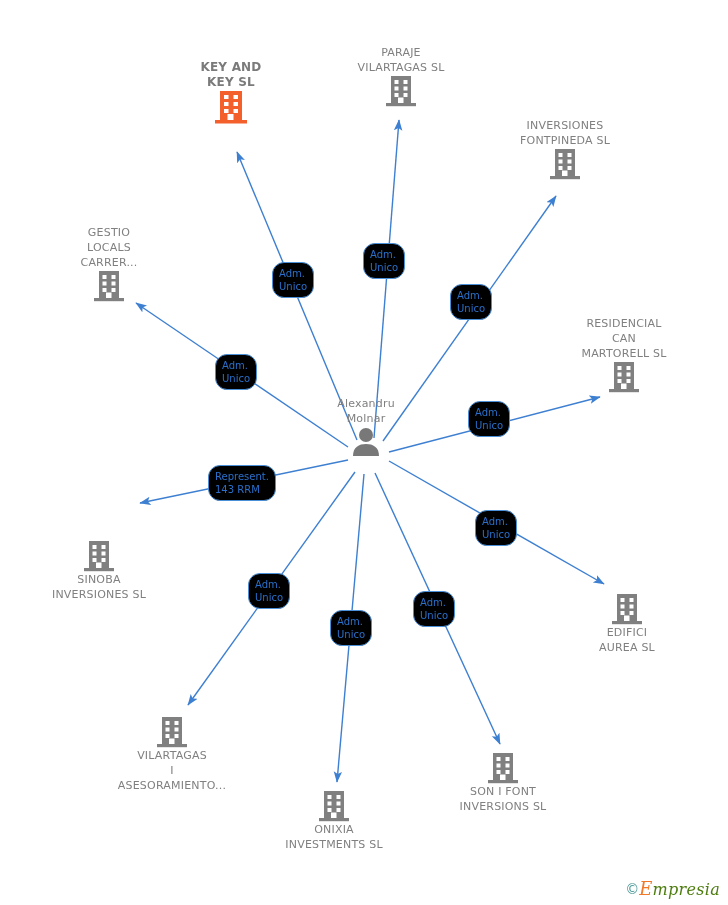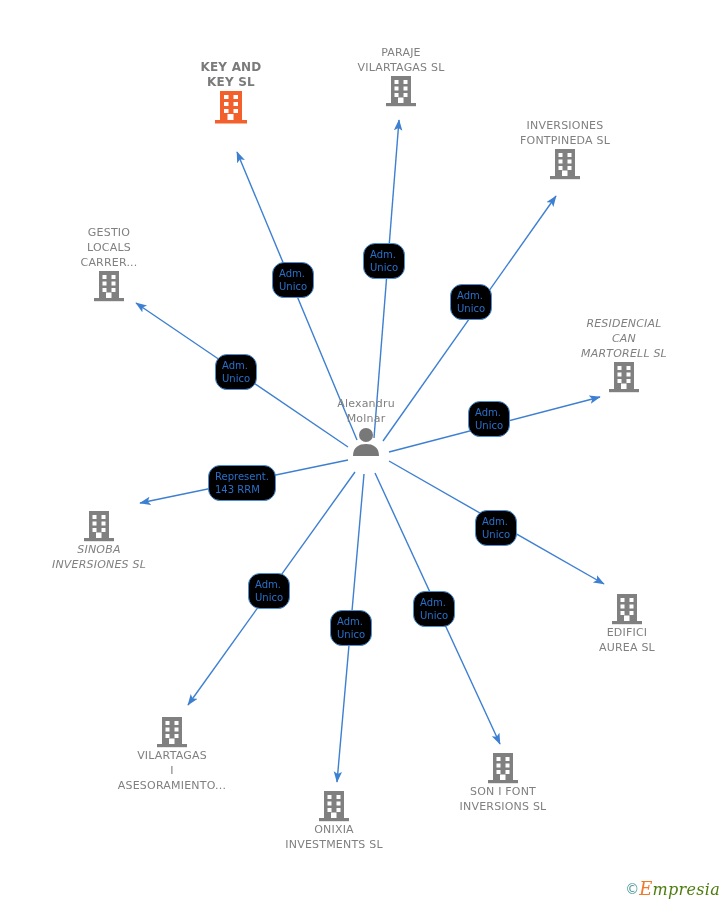--- a/index.html
+++ b/index.html
@@ -196,42 +196,42 @@
           <rect x="8.5" y="11.5" width="4" height="4"></rect>
           <rect x="17.5" y="11.5" width="4" height="4"></rect>
           <rect x="8.5" y="18" width="4" height="4"></rect>
           <rect x="17.5" y="18" width="4" height="4"></rect>
           <rect x="12" y="22.5" width="5.5" height="5.5"></rect>
         </g>
       </svg>
     </span>
   </div>
 
-  <div class="node" style="left:624px; top:316px;font-style:italic;">
+  <div class="node" style="left:624px; top:316px;">
     <div class="caption">RESIDENCIAL
 CAN
 MARTORELL SL</div>
     <span class="icon-wrap">
       <svg width="30" height="32" viewBox="0 0 30 32">
         <rect x="5" y="1" width="20" height="27" fill="#808080"></rect>
         <rect x="0" y="28" width="30" height="3.2" fill="#808080"></rect>
         <g fill="#ffffff">
           <rect x="8.5" y="5" width="4" height="4"></rect>
           <rect x="17.5" y="5" width="4" height="4"></rect>
           <rect x="8.5" y="11.5" width="4" height="4"></rect>
           <rect x="17.5" y="11.5" width="4" height="4"></rect>
           <rect x="8.5" y="18" width="4" height="4"></rect>
           <rect x="17.5" y="18" width="4" height="4"></rect>
           <rect x="12" y="22.5" width="5.5" height="5.5"></rect>
         </g>
       </svg>
     </span>
   </div>
 
-  <div class="node" style="left:99px; top:510px;font-style:italic;">
+  <div class="node" style="left:99px; top:540px;">
     <span class="icon-wrap">
       <svg width="30" height="32" viewBox="0 0 30 32">
         <rect x="5" y="1" width="20" height="27" fill="#808080"></rect>
         <rect x="0" y="28" width="30" height="3.2" fill="#808080"></rect>
         <g fill="#ffffff">
           <rect x="8.5" y="5" width="4" height="4"></rect>
           <rect x="17.5" y="5" width="4" height="4"></rect>
           <rect x="8.5" y="11.5" width="4" height="4"></rect>
           <rect x="17.5" y="11.5" width="4" height="4"></rect>
           <rect x="8.5" y="18" width="4" height="4"></rect>

